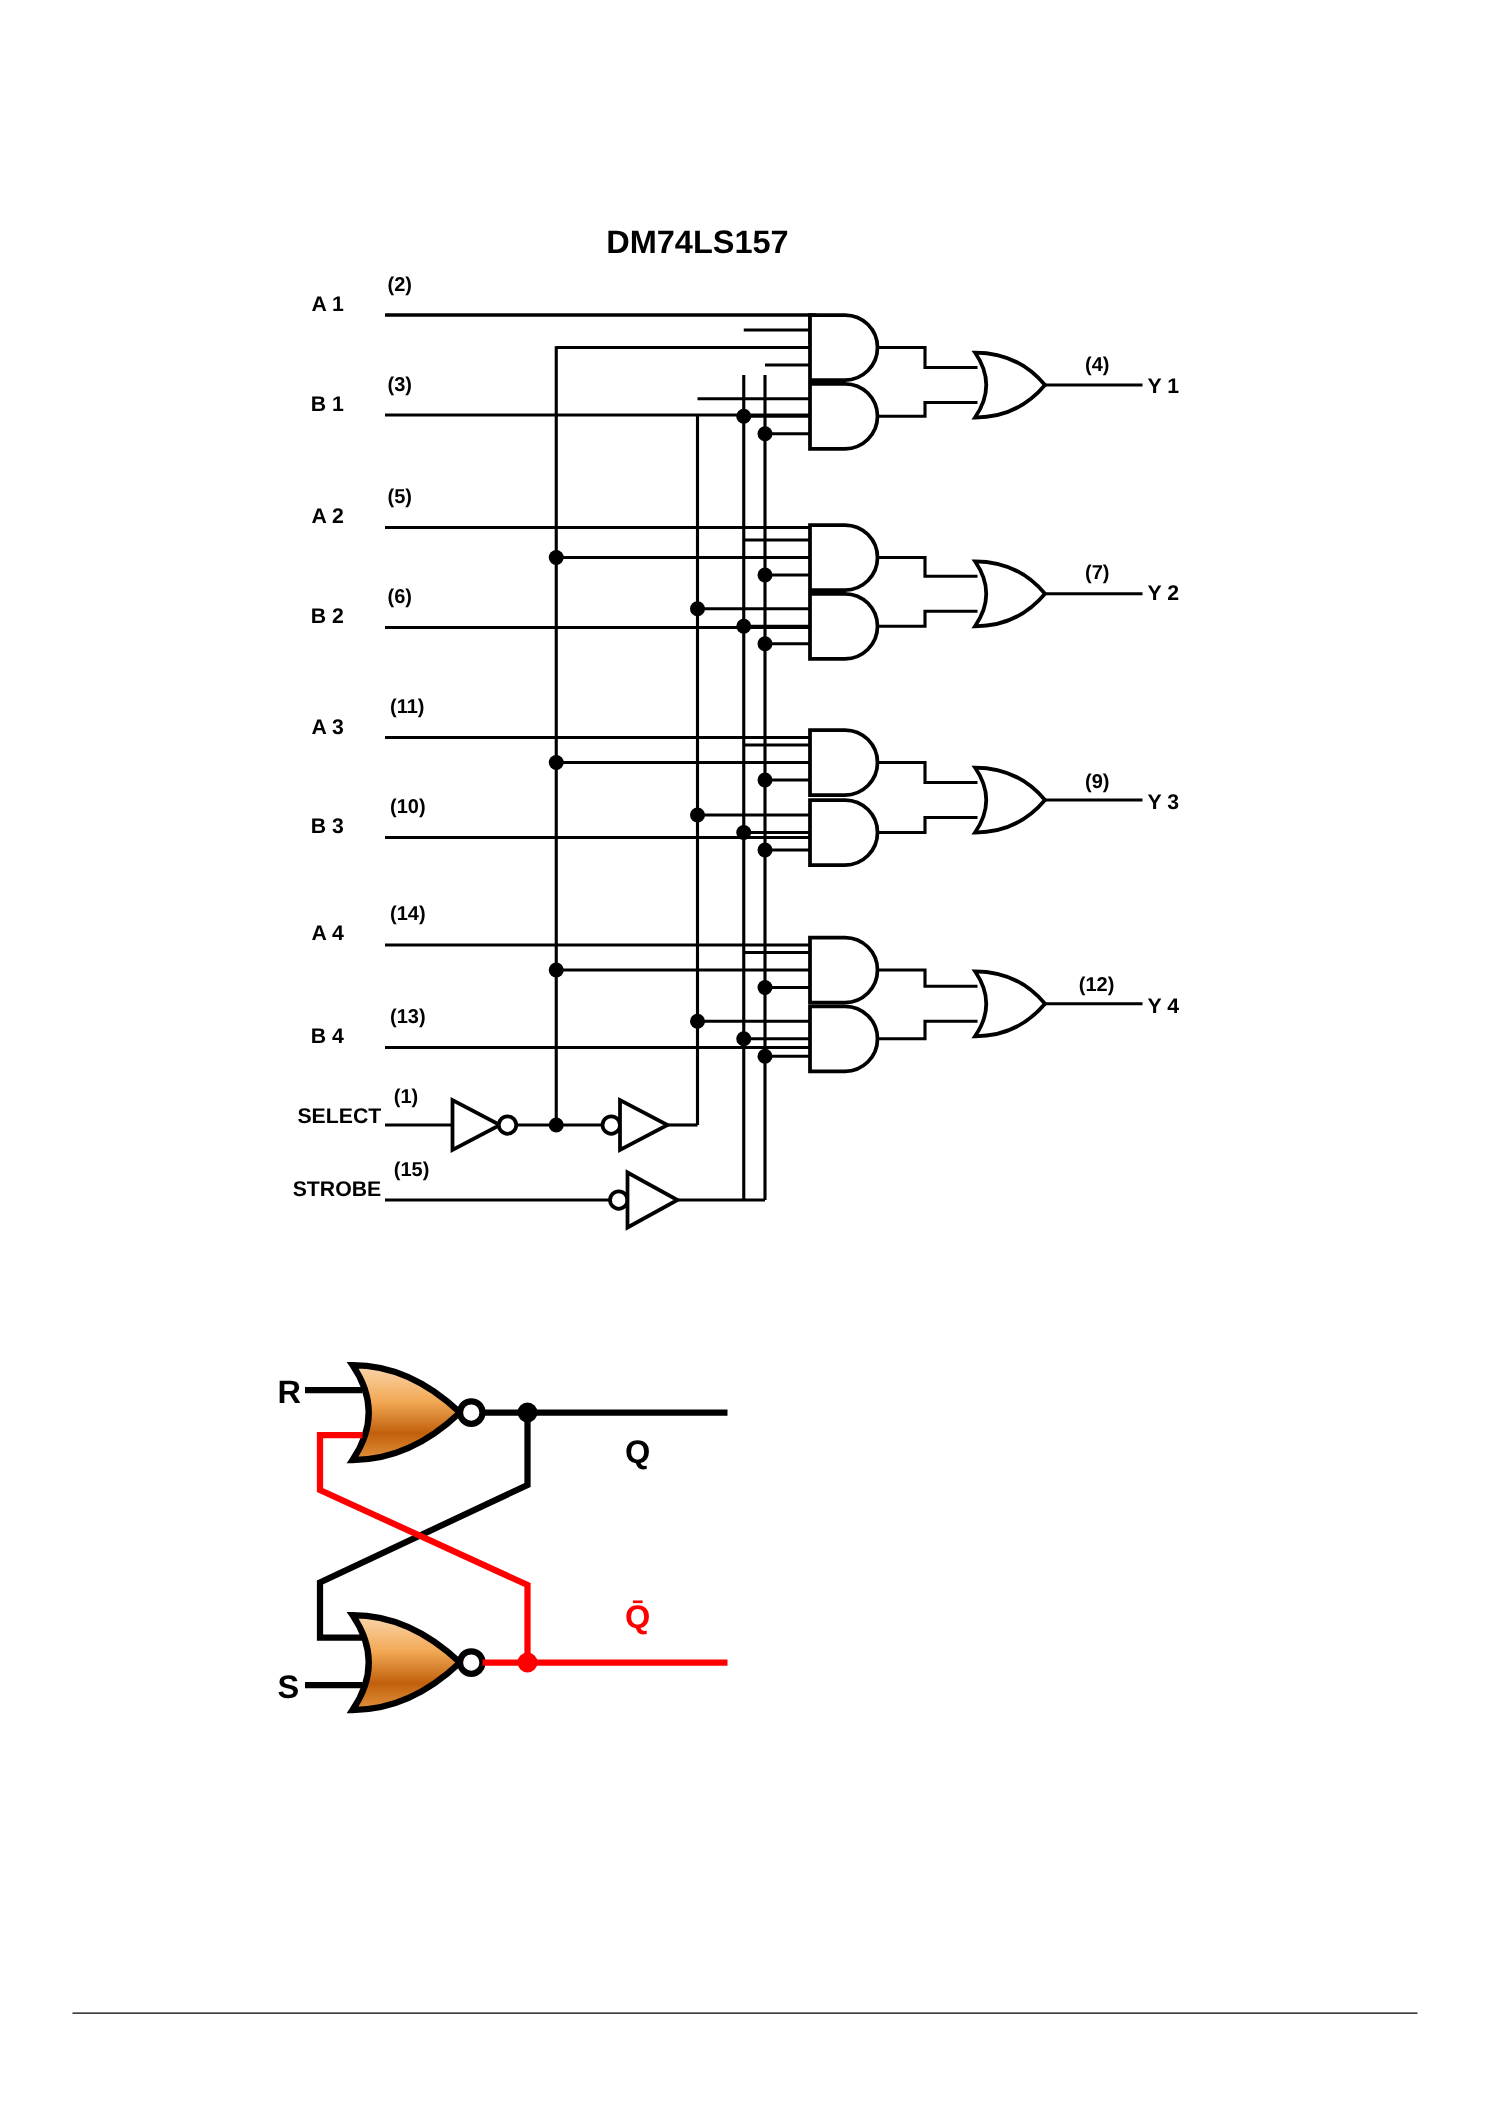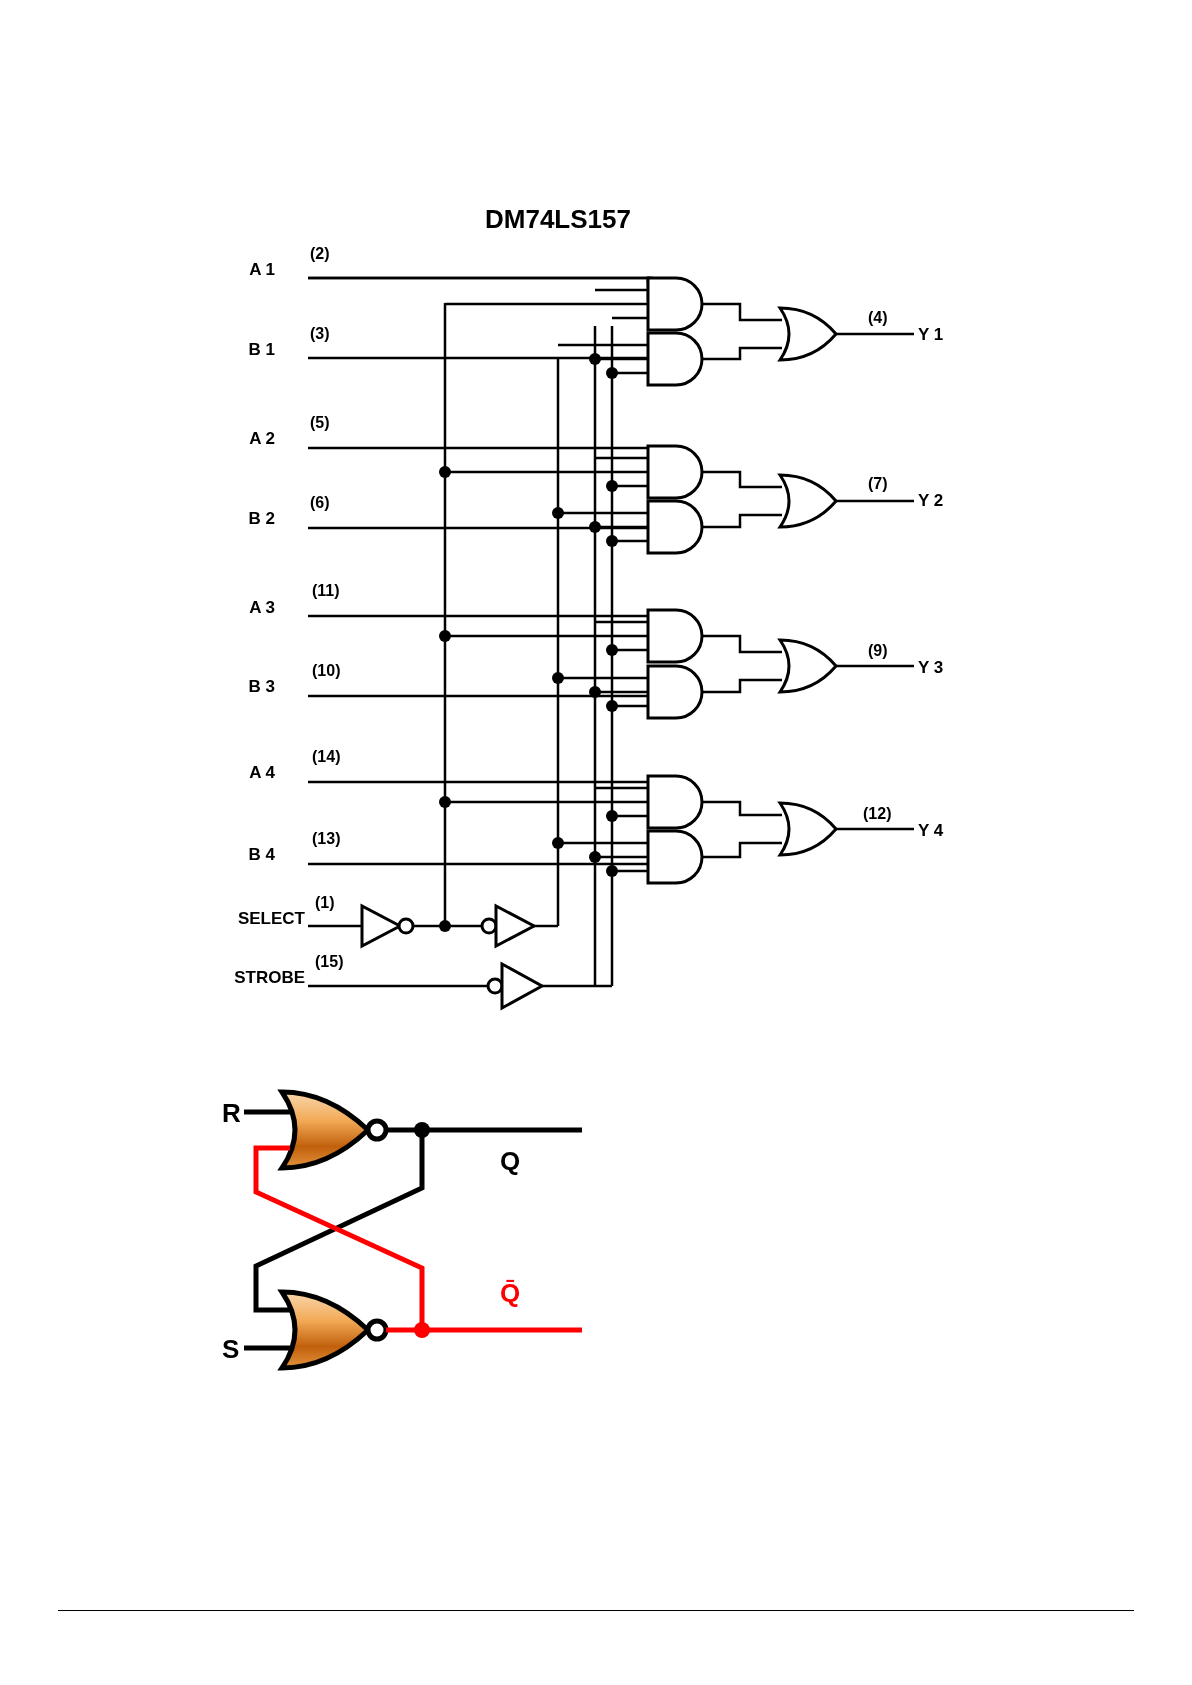--- a/index.html
+++ b/index.html
@@ -19,21 +19,21 @@
     position: absolute;
     left: 0; top: 0;
     width: 1192px;
     height: 1685px;
   }
   .figure {
     position: absolute;
   }
   #fig-mux {
     left: 200px;
-    top: 158px;
+    top: 132px;
     width: 800px;
     height: 890px;
   }
   #fig-latch {
     left: 200px;
     top: 1070px;
     width: 430px;
     height: 330px;
   }
   .bottom-rule {

